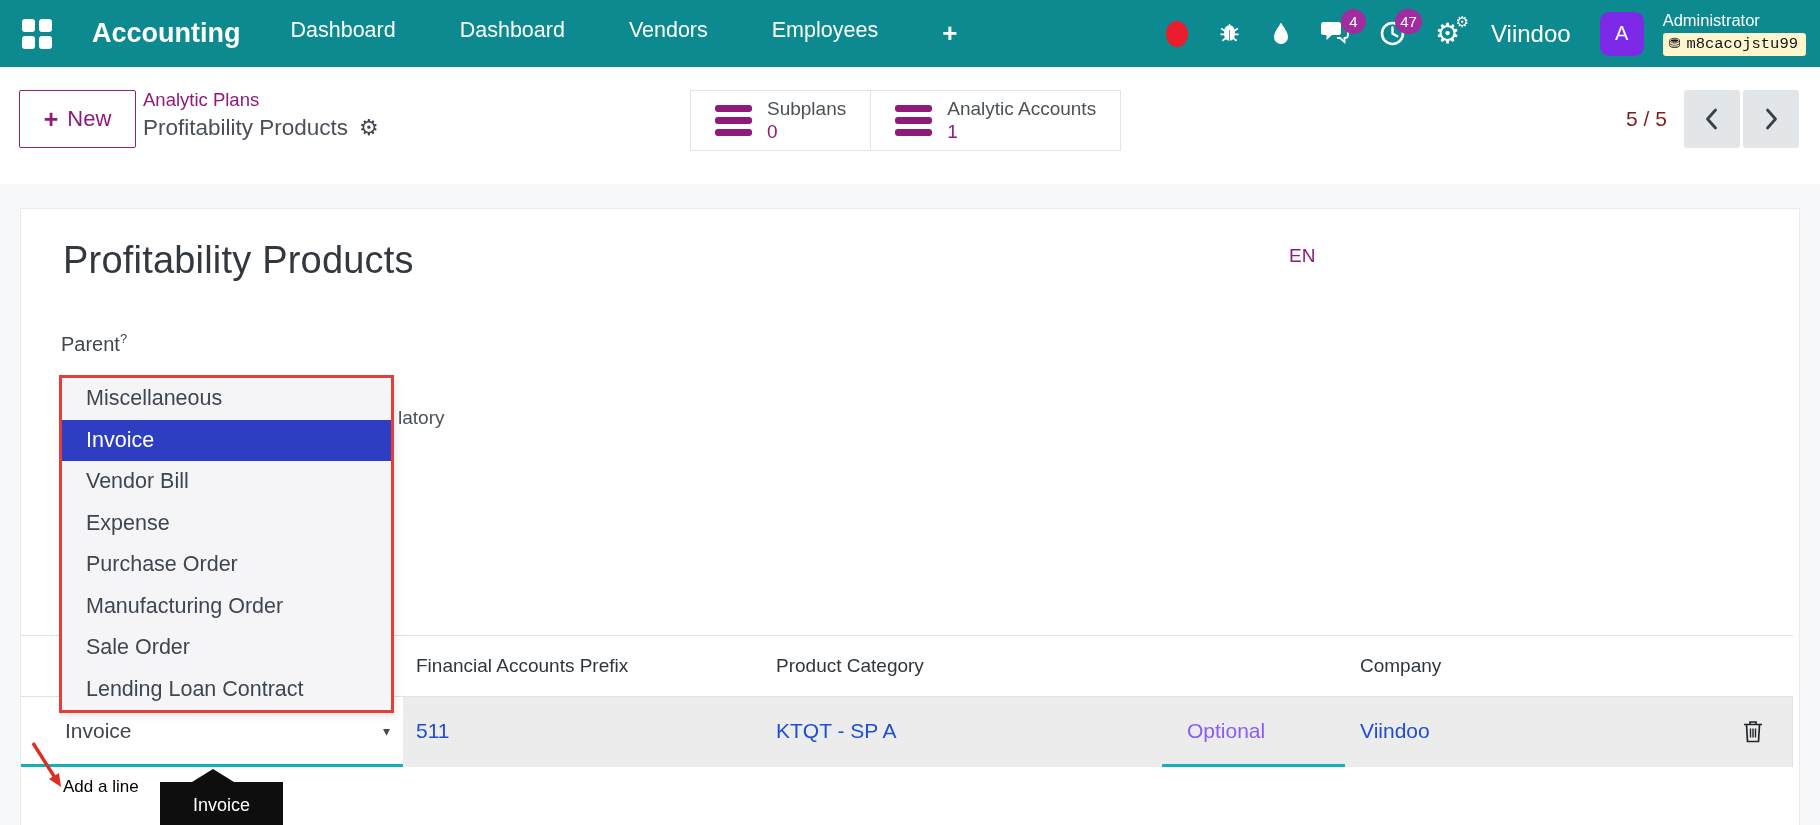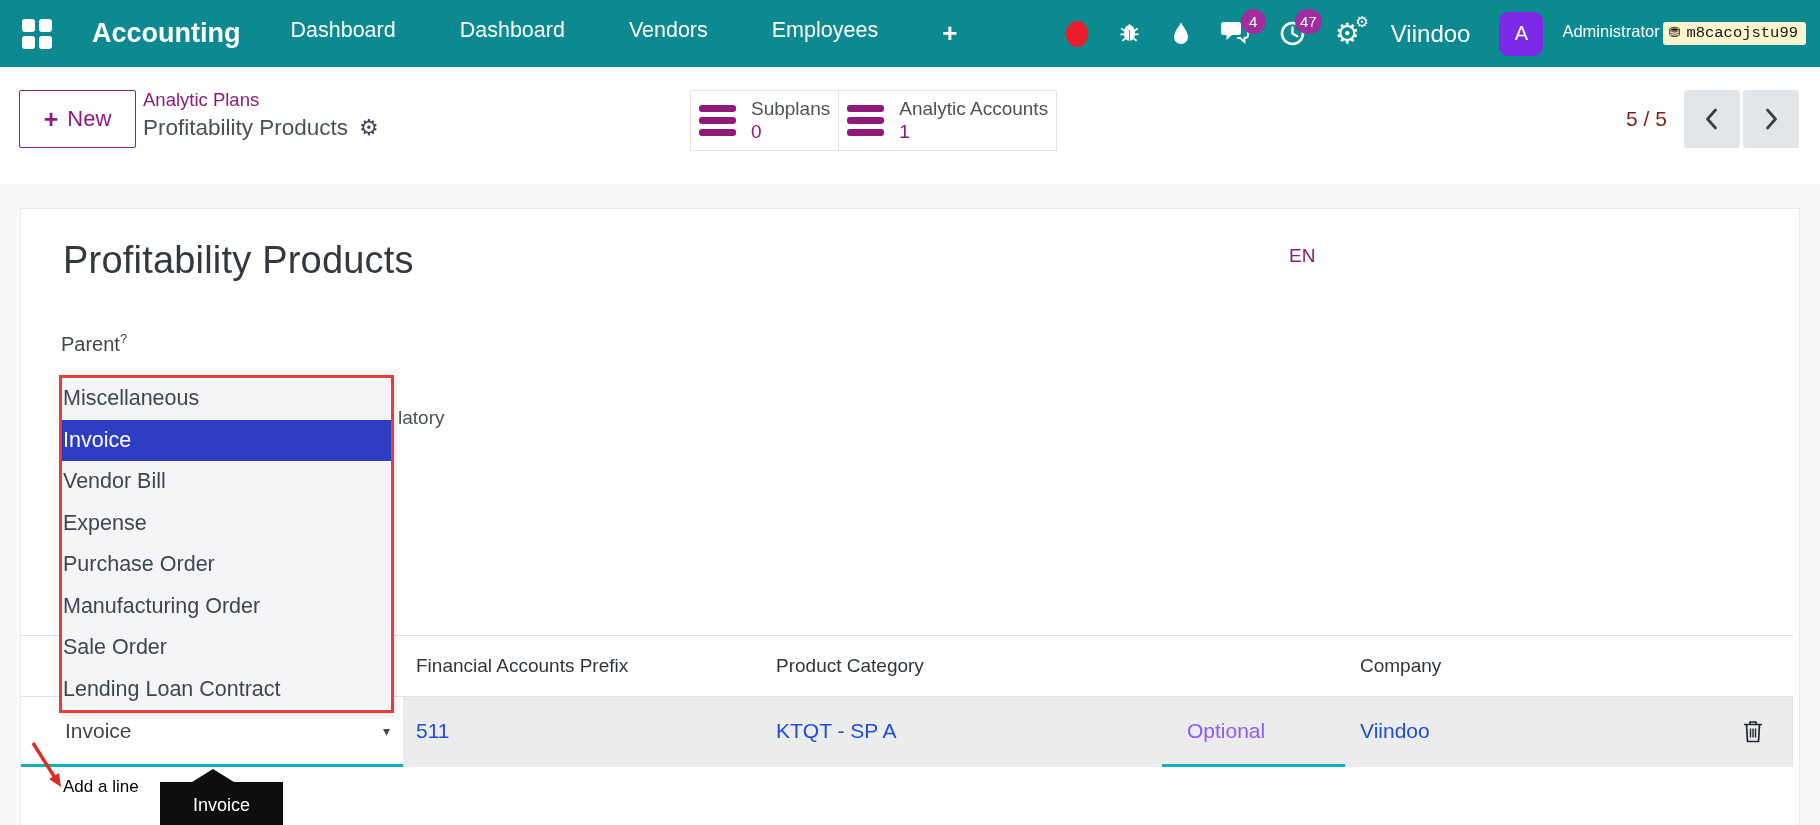--- a/index.html
+++ b/index.html
@@ -15,36 +15,36 @@
   .menu{display:flex;align-items:flex-start;gap:64px;margin-left:50px;font-size:21.5px}
   .menu .plus{font-size:26px;font-weight:700;margin-left:0}
   .tb-right{margin-left:auto;display:flex;align-items:center;gap:29px;margin-right:14px}
   .dot{width:22px;height:26px;border-radius:50%;background:#ea1c2d;display:inline-block}
   .tbicon{display:inline-flex;align-items:center;justify-content:center;position:relative}
   .badge{position:absolute;top:-11px;right:-16px;background:#a02c9f;color:#fff;min-width:25px;height:25px;border-radius:13px;font-size:15px;display:flex;align-items:center;justify-content:center;padding:0 5px}
   .gearbig{font-size:28px;line-height:1;color:#fff}
   .gearsmall{position:absolute;top:-7px;right:-9px;font-size:15px;color:#fff}
   .brand{font-size:24px;margin-left:2px}
   .avatar{width:44px;height:44px;border-radius:9px;background:#7c2ae8;color:#fff;font-size:20px;display:flex;align-items:center;justify-content:center}
-  .userbox{display:flex;flex-direction:row;align-items:flex-start;gap:3px;margin-left:-10px}
+  .userbox{display:flex;flex-direction:column;align-items:flex-start;gap:3px;margin-left:-10px}
   .uname{font-size:16.5px;color:#fff}
   .dbbadge{background:#fcf5ce;color:#141414;border-radius:3px;padding:2px 8px 3px 6px;display:flex;align-items:center;gap:6px;font-family:"Liberation Mono",monospace;font-size:15.5px}
   .dbicon{font-size:14px;line-height:1}
 
   
   .control{position:absolute;left:0;top:67px;width:1820px;height:117px;background:#fff}
   .newbtn{position:absolute;left:19px;top:23px;width:117px;height:58px;background:#fff;border:1px solid #8d2079;border-radius:2px;display:flex;align-items:center;justify-content:center;gap:9px;color:#8f1a7c;font-size:22px;font-family:inherit;cursor:pointer}
   .newbtn .plus-glyph{font-size:25px;font-weight:700}
   .crumbs{position:absolute;left:143px;top:22px;display:flex;flex-direction:column;gap:4px}
   .crumb-parent{font-size:18.5px;color:#8f1a7c;text-decoration:none;cursor:pointer}
   .crumb-cur-row{display:flex;align-items:center;gap:11px}
   .crumb-cur{font-size:22.5px;color:#495058}
   .gear{font-size:22px;color:#3f4652;cursor:pointer;line-height:1}
   .stats{position:absolute;left:690px;top:23px;height:61px;display:flex}
-  .stat{background:#fff;border:1px solid #e2e4e7;display:flex;align-items:center;gap:15px;padding:0 8px;font-family:inherit;cursor:pointer}
+  .stat{background:#fff;border:1px solid #e2e4e7;display:flex;align-items:center;gap:15px;padding:0 24px;font-family:inherit;cursor:pointer}
   .stat + .stat{margin-left:-1px}
   .bars{width:37px;display:flex;flex-direction:column;gap:5px}
   .bars i{height:7px;background:#8f1a7c;border-radius:3px;display:block}
   .stat-text{display:flex;flex-direction:column;align-items:flex-start;line-height:1.2}
   .stat-label{font-size:19px;color:#4b5258}
   .stat-value{font-size:19px;color:#8f1a7c}
   .pager{position:absolute;left:1626px;top:23px;height:58px;display:flex;align-items:center;gap:17px}
   .pcount{font-size:21px;color:#7f1d1d;white-space:nowrap}
   .pbtns{display:flex;gap:3px}
   .pbtn{width:56px;height:58px;background:#e3e6e9;border:none;border-radius:3px;display:flex;align-items:center;justify-content:center;cursor:pointer}
@@ -65,21 +65,21 @@
   .trow{position:absolute;left:0;top:488px;width:1772px;height:70px;background:#ececec;border-right:1px solid #e0e3e6}
   .cell-plan{position:absolute;left:0;top:0;width:382px;height:70px;background:#fff;border-bottom:3px solid #14afbb;display:flex;align-items:center;justify-content:space-between;padding:0 13px 0 44px;font-size:21px;color:#40464c;cursor:pointer}
   .caret{font-size:14px;color:#4a4a4a}
   .cell{position:absolute;top:0;line-height:67px;font-size:21px;color:#1d4ed8}
   .c-prefix{left:395px}.c-cat{left:755px}.c-comp{left:1339px}
   .cell-appl{position:absolute;left:1141px;top:0;width:183px;height:70px;border-bottom:3px solid #14afbb;display:flex;align-items:center;padding-left:25px;font-size:21px;color:#8b5cf6;cursor:pointer}
   .trash{position:absolute;left:1722px;top:23px;cursor:pointer}
 
   
   .dropdown{position:absolute;left:38px;top:166px;width:335px;height:338px;background:#f5f5f7;border:3px solid #e33e3c;display:flex;flex-direction:column;z-index:5;box-shadow:2px 3px 7px rgba(0,0,0,.10)}
-  .opt{flex:1;display:flex;align-items:center;padding-left:1px;font-size:21.5px;color:#3e4651;cursor:pointer}
+  .opt{flex:1;display:flex;align-items:center;padding-left:24px;font-size:21.5px;color:#3e4651;cursor:pointer}
   .opt.selected{background:#2d3ec3;color:#fff}
 
   
   .addline{position:absolute;left:42px;top:568px;font-size:17px;color:#000000;z-index:3;cursor:pointer;text-decoration:none}
   .tooltip{position:absolute;left:139px;top:573px;width:123px;height:70px;background:#0e0e0e;color:#fff;font-size:18px;display:flex;justify-content:center;padding-top:13px;z-index:7}
   .tip-caret{position:absolute;left:171px;top:560px;width:0;height:0;border-left:21px solid transparent;border-right:21px solid transparent;border-bottom:13px solid #0e0e0e;z-index:7}
   .arrow{position:absolute;left:4px;top:528px;z-index:6}
 </style>
 </head>
 <body>

